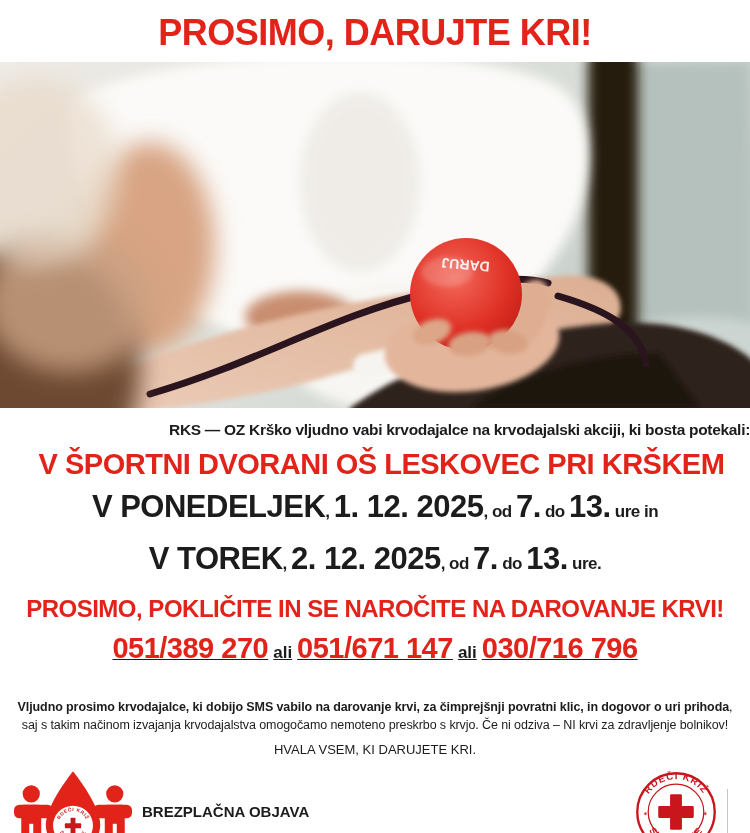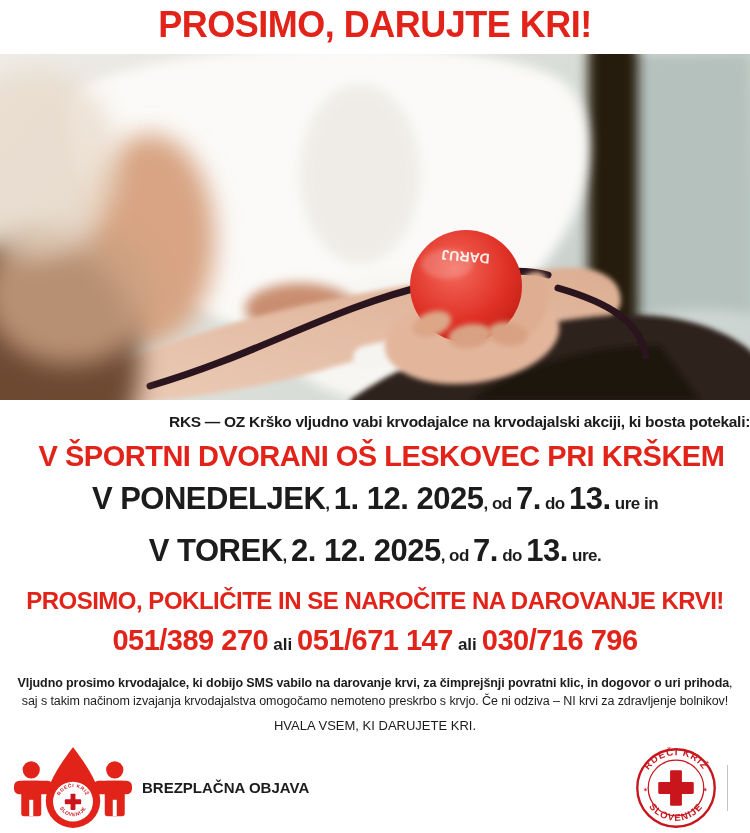--- a/index.html
+++ b/index.html
@@ -5,42 +5,42 @@
   html,body{margin:0;padding:0;background:#ffffff;}
   body{
     width:750px;height:833px;overflow:hidden;
     font-family:"Liberation Sans",sans-serif;
     color:#1c1c1c;
     -webkit-font-smoothing:antialiased;
   }
   .center{text-align:center;}
   
   .title{
-    padding-top:4px;
+    padding-top:12px;
     font-size:36px;font-weight:bold;letter-spacing:-0.5px;
     color:#e2231a;
   }
   
   .photo{
     position:relative;width:750px;height:346px;margin-top:8px;
     overflow:hidden;background:#d8dcd8;
   }
   .photo svg{display:block;}
   
   .intro{margin-top:13px;font-size:15.5px;font-weight:bold;letter-spacing:-0.3px;text-align:right;}
   .venue{margin-top:9px;font-size:29px;font-weight:bold;letter-spacing:-0.5px;color:#e2231a;padding-left:13px;}
   .sched{margin-top:5px;font-weight:bold;letter-spacing:-0.5px;line-height:42px;}
   .sched .big{font-size:31px;}
   .sched .small{font-size:17px;}
   .cta{margin-top:10px;font-size:24px;font-weight:bold;letter-spacing:-0.5px;color:#e2231a;}
-  .phones{margin-top:5px;font-weight:bold;line-height:40px;}
+  .phones{margin-top:5px;font-weight:bold;line-height:40px;text-decoration:underline;}
   .phones .num{font-size:29px;color:#e2231a;letter-spacing:-0.5px;}
   .phones .ali{font-size:17px;color:#1c1c1c;margin:0 5px;}
   .note{
-    margin:9px auto 0;max-width:732px;
+    margin:25px auto 0;max-width:732px;
     font-size:12.5px;line-height:18px;letter-spacing:-0.1px;
   }
   .note b{font-weight:bold;}
   .thanks{margin-top:8px;font-size:13px;font-weight:normal;}
   
   .footer{
     margin-top:12px;padding:0 14px;
     display:flex;justify-content:space-between;align-items:center;
   }
   .f-left{display:flex;align-items:center;gap:10px;}

